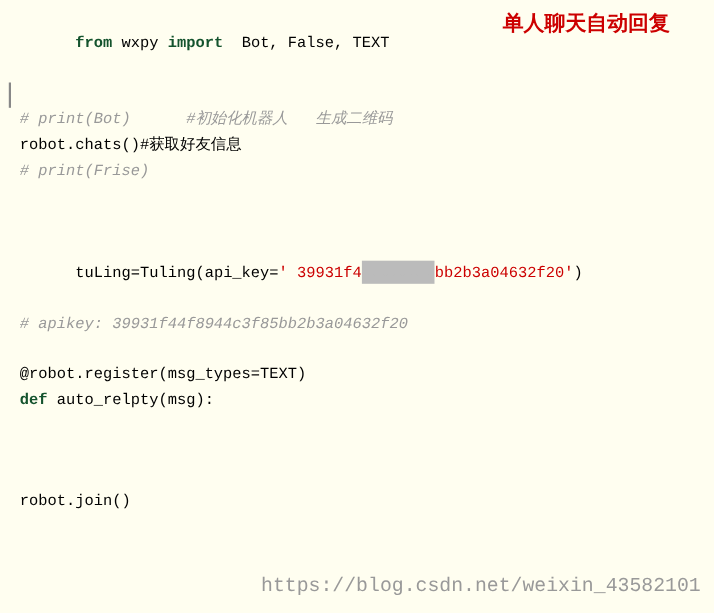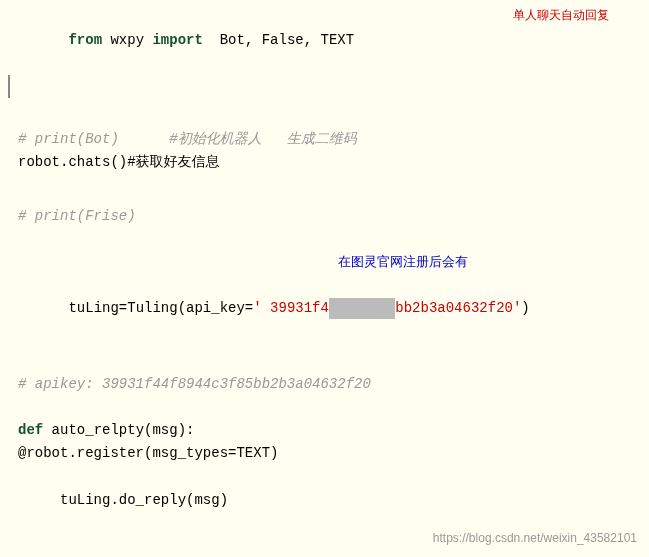--- a/index.html
+++ b/index.html
@@ -21,37 +21,38 @@
     .line {
       display: flex;
       align-items: baseline;
       position: relative;
       min-height: 1.65em;
     }
     .line-content {
       white-space: pre;
     }
     .kw { color: #14532d; font-weight: bold; }
-    .cm { color: #999; font-style: italic; margin-top: 30px; }
+    .cm { color: #999; font-style: italic; }
     .str { color: #cc0000; }
     .annotation-red {
       color: #cc0000;
       font-family: 'SimSun', 'STSong', serif;
-      font-size: 12px;
+      font-size: 19px;
       position: absolute;
       right: 30px;
       top: 0;
+      font-weight: bold;
     }
     .footer-link {
       position: absolute;
       bottom: 8px;
       right: 12px;
       color: #999;
-      font-size: 12px;
-      font-family: Liberation Sans, sans-serif;
+      font-size: 18px;
+      font-family: Liberation Mono, monospace;
       margin-left: 48px;
     }
     .masked {
       background: #cccccc;
       color: transparent;
       display: inline-block;
       user-select: none;
     }
   </style>
 </head>
@@ -83,53 +84,49 @@
 
   <div class="line">
     <span class="line-content cm"># print(Frise)</span>
   </div>
 
   <div class="line">
     <span class="line-content">&nbsp;</span>
   </div>
 
   <div class="line" style="position:relative;">
-    <span style="position:absolute;left:320px;top:0;color:#0000cc;font-family:'SimSun','STSong',serif;font-size:13px;">在图灵官网注册后会有</span>
   </div>
 
   <div class="line">
     <span class="line-content">
       <span>tuLing=Tuling(api_key=<span class="str">'</span></span><span class="str"> 39931f4</span><span class="masked" style="background:#bbb;color:#bbb;font-size:13px;vertical-align:middle;padding:0 2px;">……………………</span><span class="str">bb2b3a04632f20'</span><span>)</span>
     </span>
   </div>
 
   <div class="line">
     <span class="line-content cm"># apikey: 39931f44f8944c3f85bb2b3a04632f20</span>
   </div>
 
   <div class="line">
     <span class="line-content">&nbsp;</span>
   </div>
 
 
   <div class="line">
-    <span class="line-content"><span class="kw">def</span> auto_relpty(msg):</span>
+    <span class="line-content">@robot.register(msg_types=TEXT)</span>
   </div>
 
   <div class="line">
-    <span class="line-content">@robot.register(msg_types=TEXT)</span>
+    <span class="line-content"><span class="kw">def</span> auto_relpty(msg):</span>
   </div>
 
   <div class="line">
     <span class="line-content">&nbsp;</span>
   </div>
 
-  <div class="line">
-    <span class="line-content">&nbsp;&nbsp;&nbsp;&nbsp;&nbsp;tuLing.do_reply(msg)</span>
-  </div>
 
   <div class="line">
     <span class="line-content">&nbsp;</span>
   </div>
   <div class="line">
     <span class="line-content">&nbsp;</span>
   </div>
 
   <div class="line">
     <span class="line-content">robot.join()</span>

